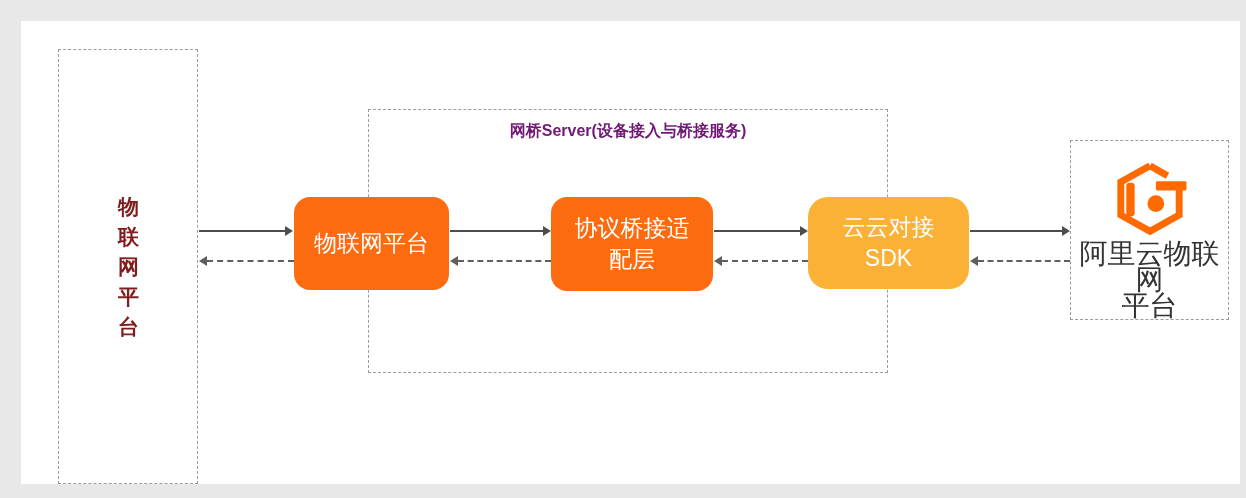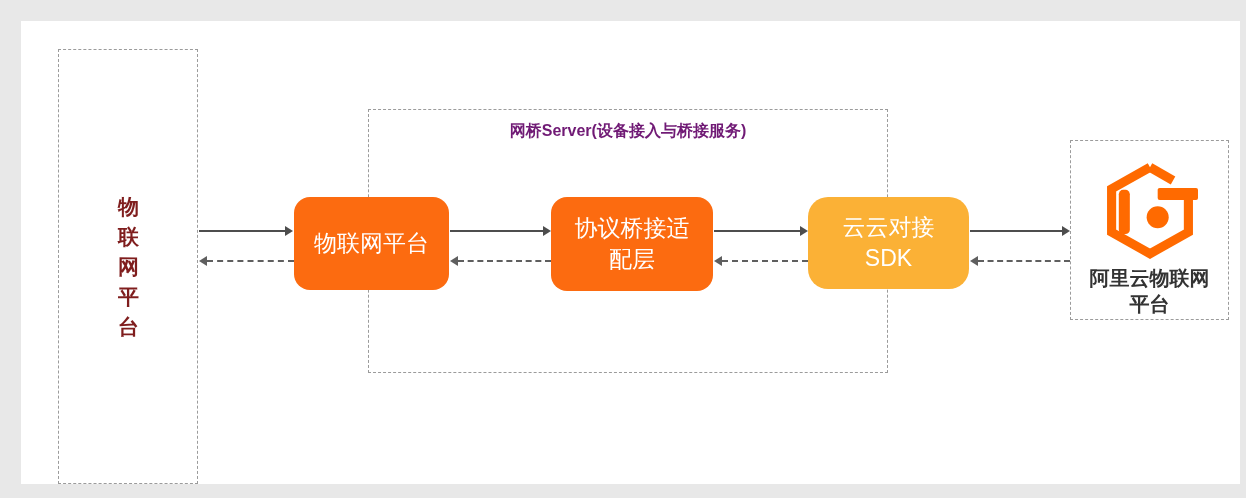--- a/index.html
+++ b/index.html
@@ -23,21 +23,21 @@
 
   .node { position:absolute; border-radius:16px; display:flex; align-items:center; justify-content:center; }
   .n1 { left:273px; top:176px; width:155px; height:93px; }
   .n2 { left:530px; top:176px; width:162px; height:94px; }
   .n3 { left:787px; top:176px; width:161px; height:92px;border-radius:20px; }
   .node-label { color:#FFFFFF; font-size:23px; line-height:31px; text-align:center; }
 
   .right-box { left:1049px; top:119px; width:159px; height:180px;
                display:flex; flex-direction:column; align-items:center; padding-top:21px; }
   .logo { width:96px; height:97px; display:block; }
-  .right-label { margin-top:6px; font-size:20px; line-height:26px; font-weight:700;
+  .right-label { margin-top:6px; font-size:28px; line-height:26px; font-weight:400;
                  color:#333333; text-align:center; }
 
   .multiline { white-space:pre-line; }
 
   .arrow { position:absolute; height:0; }
   .arrow.f { border-top:2px solid #4D4D4D; }
   .arrow.f::after { content:""; position:absolute; right:-8px; top:-6px;
     border-top:5px solid transparent; border-bottom:5px solid transparent;
     border-left:8px solid #4D4D4D; }
   .arrow.b { border-top:2px dashed #5F5F5F; }

